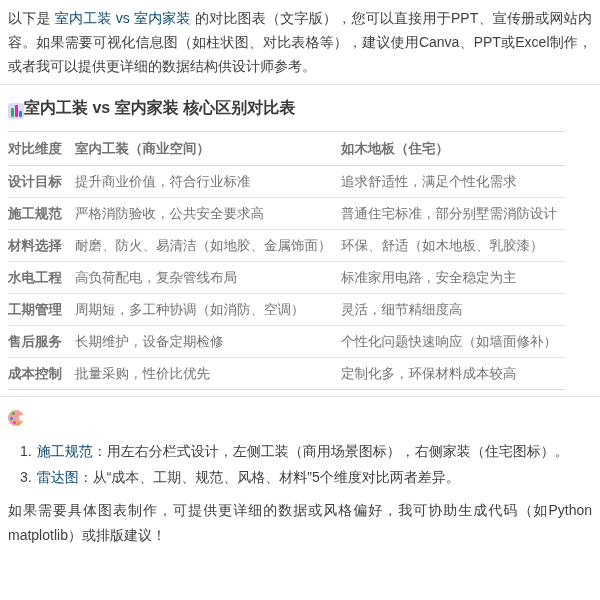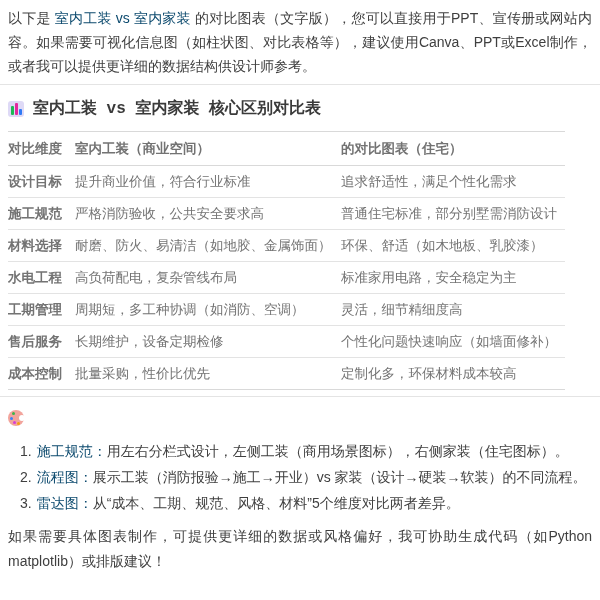--- a/index.html
+++ b/index.html
@@ -10,24 +10,23 @@
   }
   .page{padding:4px 8px;box-sizing:border-box;}
 
   .para{font-size:14px;line-height:24px;margin:0;color:#3f3f3f;text-align:justify;}
   .intro{margin:2px 0 6px;}
   .outro{margin:8px 0 0;line-height:25px;}
 
   hr.divider{border:0;border-top:1px solid #e4e4e4;margin:6px -8px 0;}
 
   .section-title{
-    display:flex;align-items:center;gap:9px;
+    display:flex;align-items:flex-end;
     font-size:16px;font-weight:bold;color:#3a3a3a;
     margin:13px 0 12px;
-    font-family:Liberation Mono, monospace;
   }
 
   
   .icon-chart{
     width:16px;height:16px;flex:0 0 16px;background:#ded9f6;border-radius:3px;
     display:inline-flex;align-items:flex-end;justify-content:center;gap:1px;
     padding-bottom:2px;box-sizing:border-box;
   }
   .icon-chart i{display:block;width:3px;border-radius:1px;}
   .icon-chart .bg{height:9px;background:#1db954;}
@@ -88,21 +87,21 @@
   <table class="cmp">
     <colgroup>
         <col class="c1">
         <col class="c2">
         <col class="c3">
       </colgroup>
     <thead>
       <tr>
         <th>对比维度</th>
         <th>室内工装（商业空间）</th>
-        <th>的对比图表（住宅）</th>
+        <th>如木地板（住宅）</th>
       </tr>
     </thead>
     <tbody>
       <tr>
           <td class="dim">设计目标</td>
           <td>提升商业价值，符合行业标准</td>
           <td>追求舒适性，满足个性化需求</td>
         </tr>
         <tr>
           <td class="dim">施工规范</td>
@@ -144,19 +143,18 @@
         <i class="notch"></i>
         <i class="d1"></i>
         <i class="d2"></i>
         <i class="d3"></i>
         <i class="d4"></i>
       </span>
   </h3>
 
   <ol class="advice">
     <li><span class="num">1.</span><strong>施工规范：</strong><span>用左右分栏式设计，左侧工装（商用场景图标），右侧家装（住宅图标）。</span></li>
-      <li><span class="num">2.</span><strong>流程图：</strong><span>展示工装（消防报验→施工→开业）vs 家装（设计→硬装→软装）的不同流程。</span></li>
       <li><span class="num">3.</span><strong>雷达图：</strong><span>从“成本、工期、规范、风格、材料”5个维度对比两者差异。</span></li>
   </ol>
 
   <p class="para outro">如果需要具体图表制作，可提供更详细的数据或风格偏好，我可协助生成代码（如Python matplotlib）或排版建议！</p>
 
 </div>
 
 </body></html>

